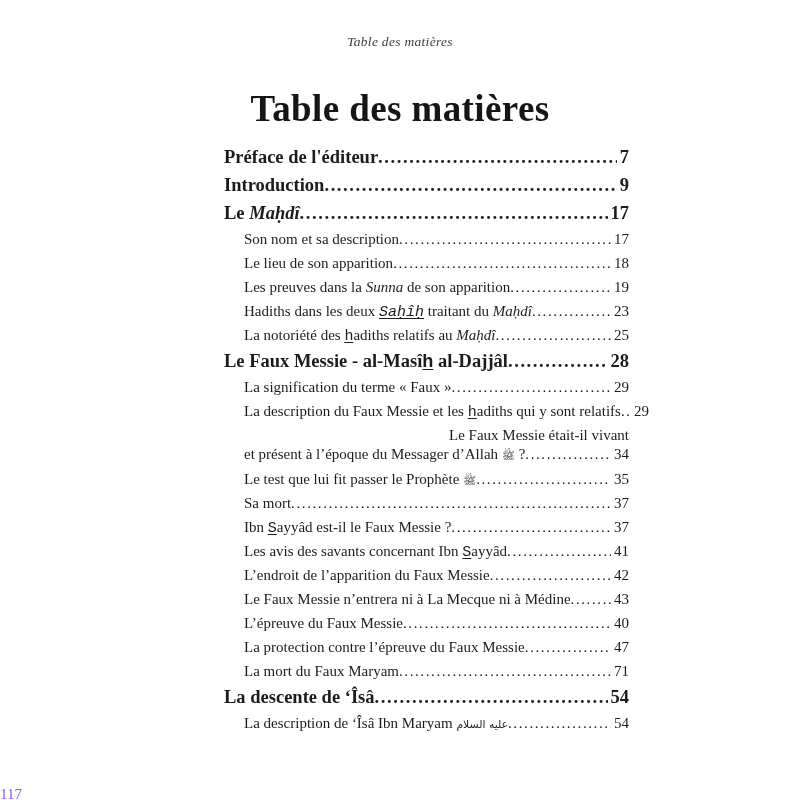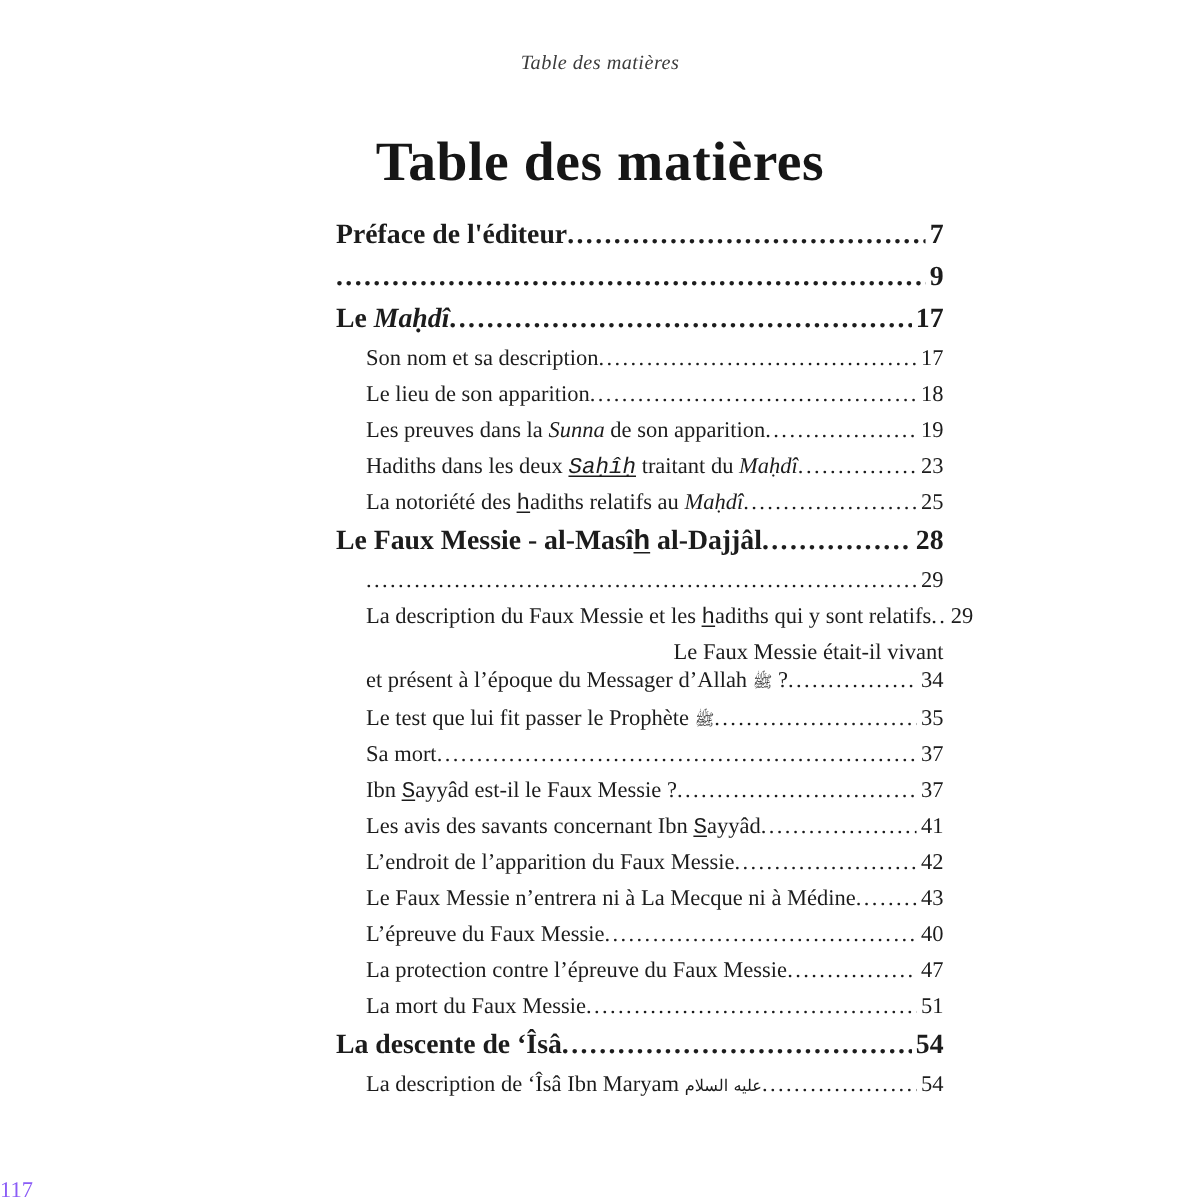--- a/index.html
+++ b/index.html
@@ -58,20 +58,21 @@
 <div class="toc">
     <div class="toc-row lvl1">
       <div class="entry-line">
         <span class="entry-label">Préface de l'éditeur</span>
         <span class="dot-leader">............................................................................................................................................................................................................................</span>
         <span class="page-number">7</span>
       </div>
     </div>
     <div class="toc-row lvl1">
       <div class="entry-line">
+        <span class="entry-label">Introduction</span>
         <span class="dot-leader">............................................................................................................................................................................................................................</span>
         <span class="page-number">9</span>
       </div>
     </div>
     <div class="toc-row lvl1">
       <div class="entry-line">
         <span class="entry-label">Le <i>Maḥdî</i> </span>
         <span class="dot-leader">............................................................................................................................................................................................................................</span>
         <span class="page-number">17</span>
       </div>
@@ -113,20 +114,21 @@
     </div>
     <div class="toc-row lvl1">
       <div class="entry-line">
         <span class="entry-label">Le Faux Messie - al-Masî<u>h</u> al-Dajjâl </span>
         <span class="dot-leader">............................................................................................................................................................................................................................</span>
         <span class="page-number">28</span>
       </div>
     </div>
     <div class="toc-row lvl2">
       <div class="entry-line">
+        <span class="entry-label">La signification du terme « Faux »</span>
         <span class="dot-leader">............................................................................................................................................................................................................................</span>
         <span class="page-number">29</span>
       </div>
     </div>
     <div class="toc-row lvl2">
       <div class="entry-line">
         <span class="entry-label">La description du Faux Messie et les <u>h</u>adiths qui y sont relatifs</span>
         <span class="dot-leader">............................................................................................................................................................................................................................</span>
         <span class="page-number">29</span>
       </div>
@@ -190,23 +192,23 @@
     </div>
     <div class="toc-row lvl2">
       <div class="entry-line">
         <span class="entry-label">La protection contre l’épreuve du Faux Messie </span>
         <span class="dot-leader">............................................................................................................................................................................................................................</span>
         <span class="page-number">47</span>
       </div>
     </div>
     <div class="toc-row lvl2">
       <div class="entry-line">
-        <span class="entry-label">La mort du Faux Messie </span>
-        <span class="dot-leader">............................................................................................................................................................................................................................</span>
-        <span class="page-number">51</span>
+        <span class="entry-label">La mort du Faux Maryam </span>
+        <span class="dot-leader">............................................................................................................................................................................................................................</span>
+        <span class="page-number">71</span>
       </div>
     </div>
     <div class="toc-row lvl1">
       <div class="entry-line">
         <span class="entry-label">La descente de ‘Îsâ </span>
         <span class="dot-leader">............................................................................................................................................................................................................................</span>
         <span class="page-number">54</span>
       </div>
     </div>
     <div class="toc-row lvl2">

